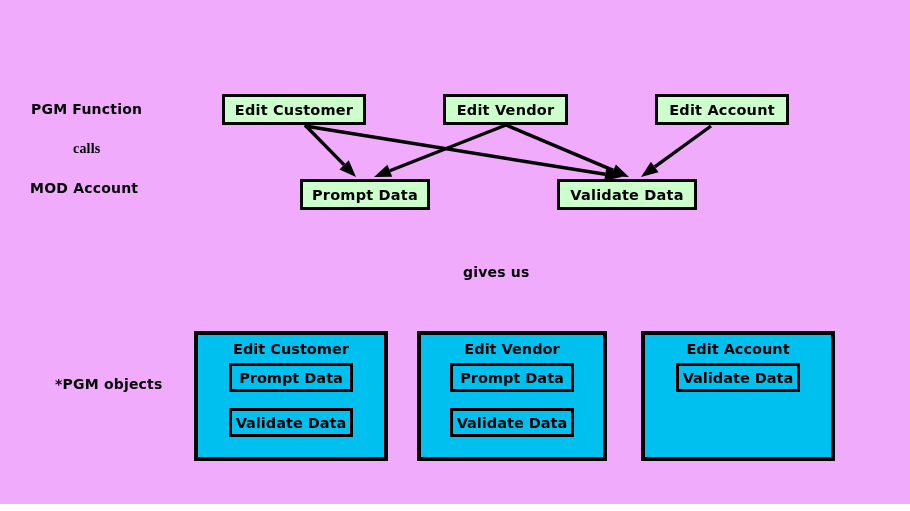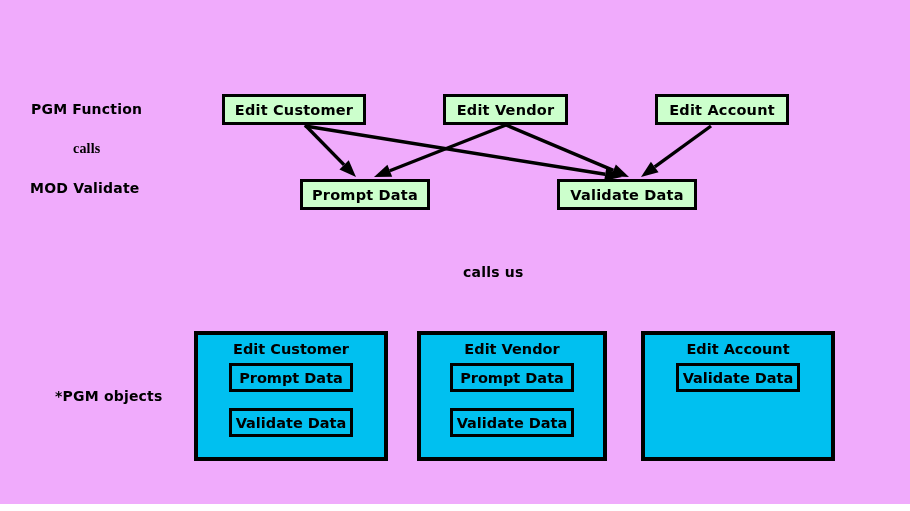--- a/index.html
+++ b/index.html
@@ -82,25 +82,25 @@
 </style>
 </head>
 <body>
 
 <div id="canvas">
 
   <div class="label" id="lbl-pgm-function" style="left: 31px; top: 101px;">PGM Function</div>
 
   <div class="label" id="lbl-calls" style="left: 73px; top: 141px; font-family: Liberation Serif, serif;">calls</div>
 
-  <div class="label" id="lbl-mod-function" style="left: 30px; top: 180px;">MOD Validate</div>
+  <div class="label" id="lbl-mod-function" style="left: 30px; top: 180px;">MOD Account</div>
 
-  <div class="label" id="lbl-gives-us" style="left: 463px; top: 264px;">calls us</div>
+  <div class="label" id="lbl-gives-us" style="left: 463px; top: 264px;">gives us</div>
 
-  <div class="label" id="lbl-pgm-objects" style="left: 55px; top: 388px;">*PGM objects</div>
+  <div class="label" id="lbl-pgm-objects" style="left: 55px; top: 376px;">*PGM objects</div>
 
   <svg id="arrow-layer" viewBox="0 0 910 511" xmlns="http://www.w3.org/2000/svg">
       <line x1="305" y1="125" x2="344.096452662828" y2="164.86304977386388" stroke="#000000" stroke-width="3.4"></line>
       <polygon points="356,177 339.4558540469524,169.41440610866493 348.73705127870363,160.31169343906282" fill="#000000"></polygon>
       <line x1="305" y1="126" x2="605.2158282948685" y2="174.299707391288" stroke="#000000" stroke-width="3.4"></line>
       <polygon points="622,177 604.1833634738904,180.7171848079559 606.2482931158466,167.8822299746201" fill="#000000"></polygon>
       <line x1="506" y1="125" x2="389.81694267789055" y2="170.76908318749767" stroke="#000000" stroke-width="3.4"></line>
       <polygon points="374,177 387.43453330840435,164.72142863418657 392.19935204737675,176.81673774080878" fill="#000000"></polygon>
       <line x1="506" y1="125" x2="613.341800285373" y2="170.3802732913772" stroke="#000000" stroke-width="3.4"></line>
       <polygon points="629,177 610.8107283085466,176.3672320057934 615.8728722621994,164.393314576961" fill="#000000"></polygon>

